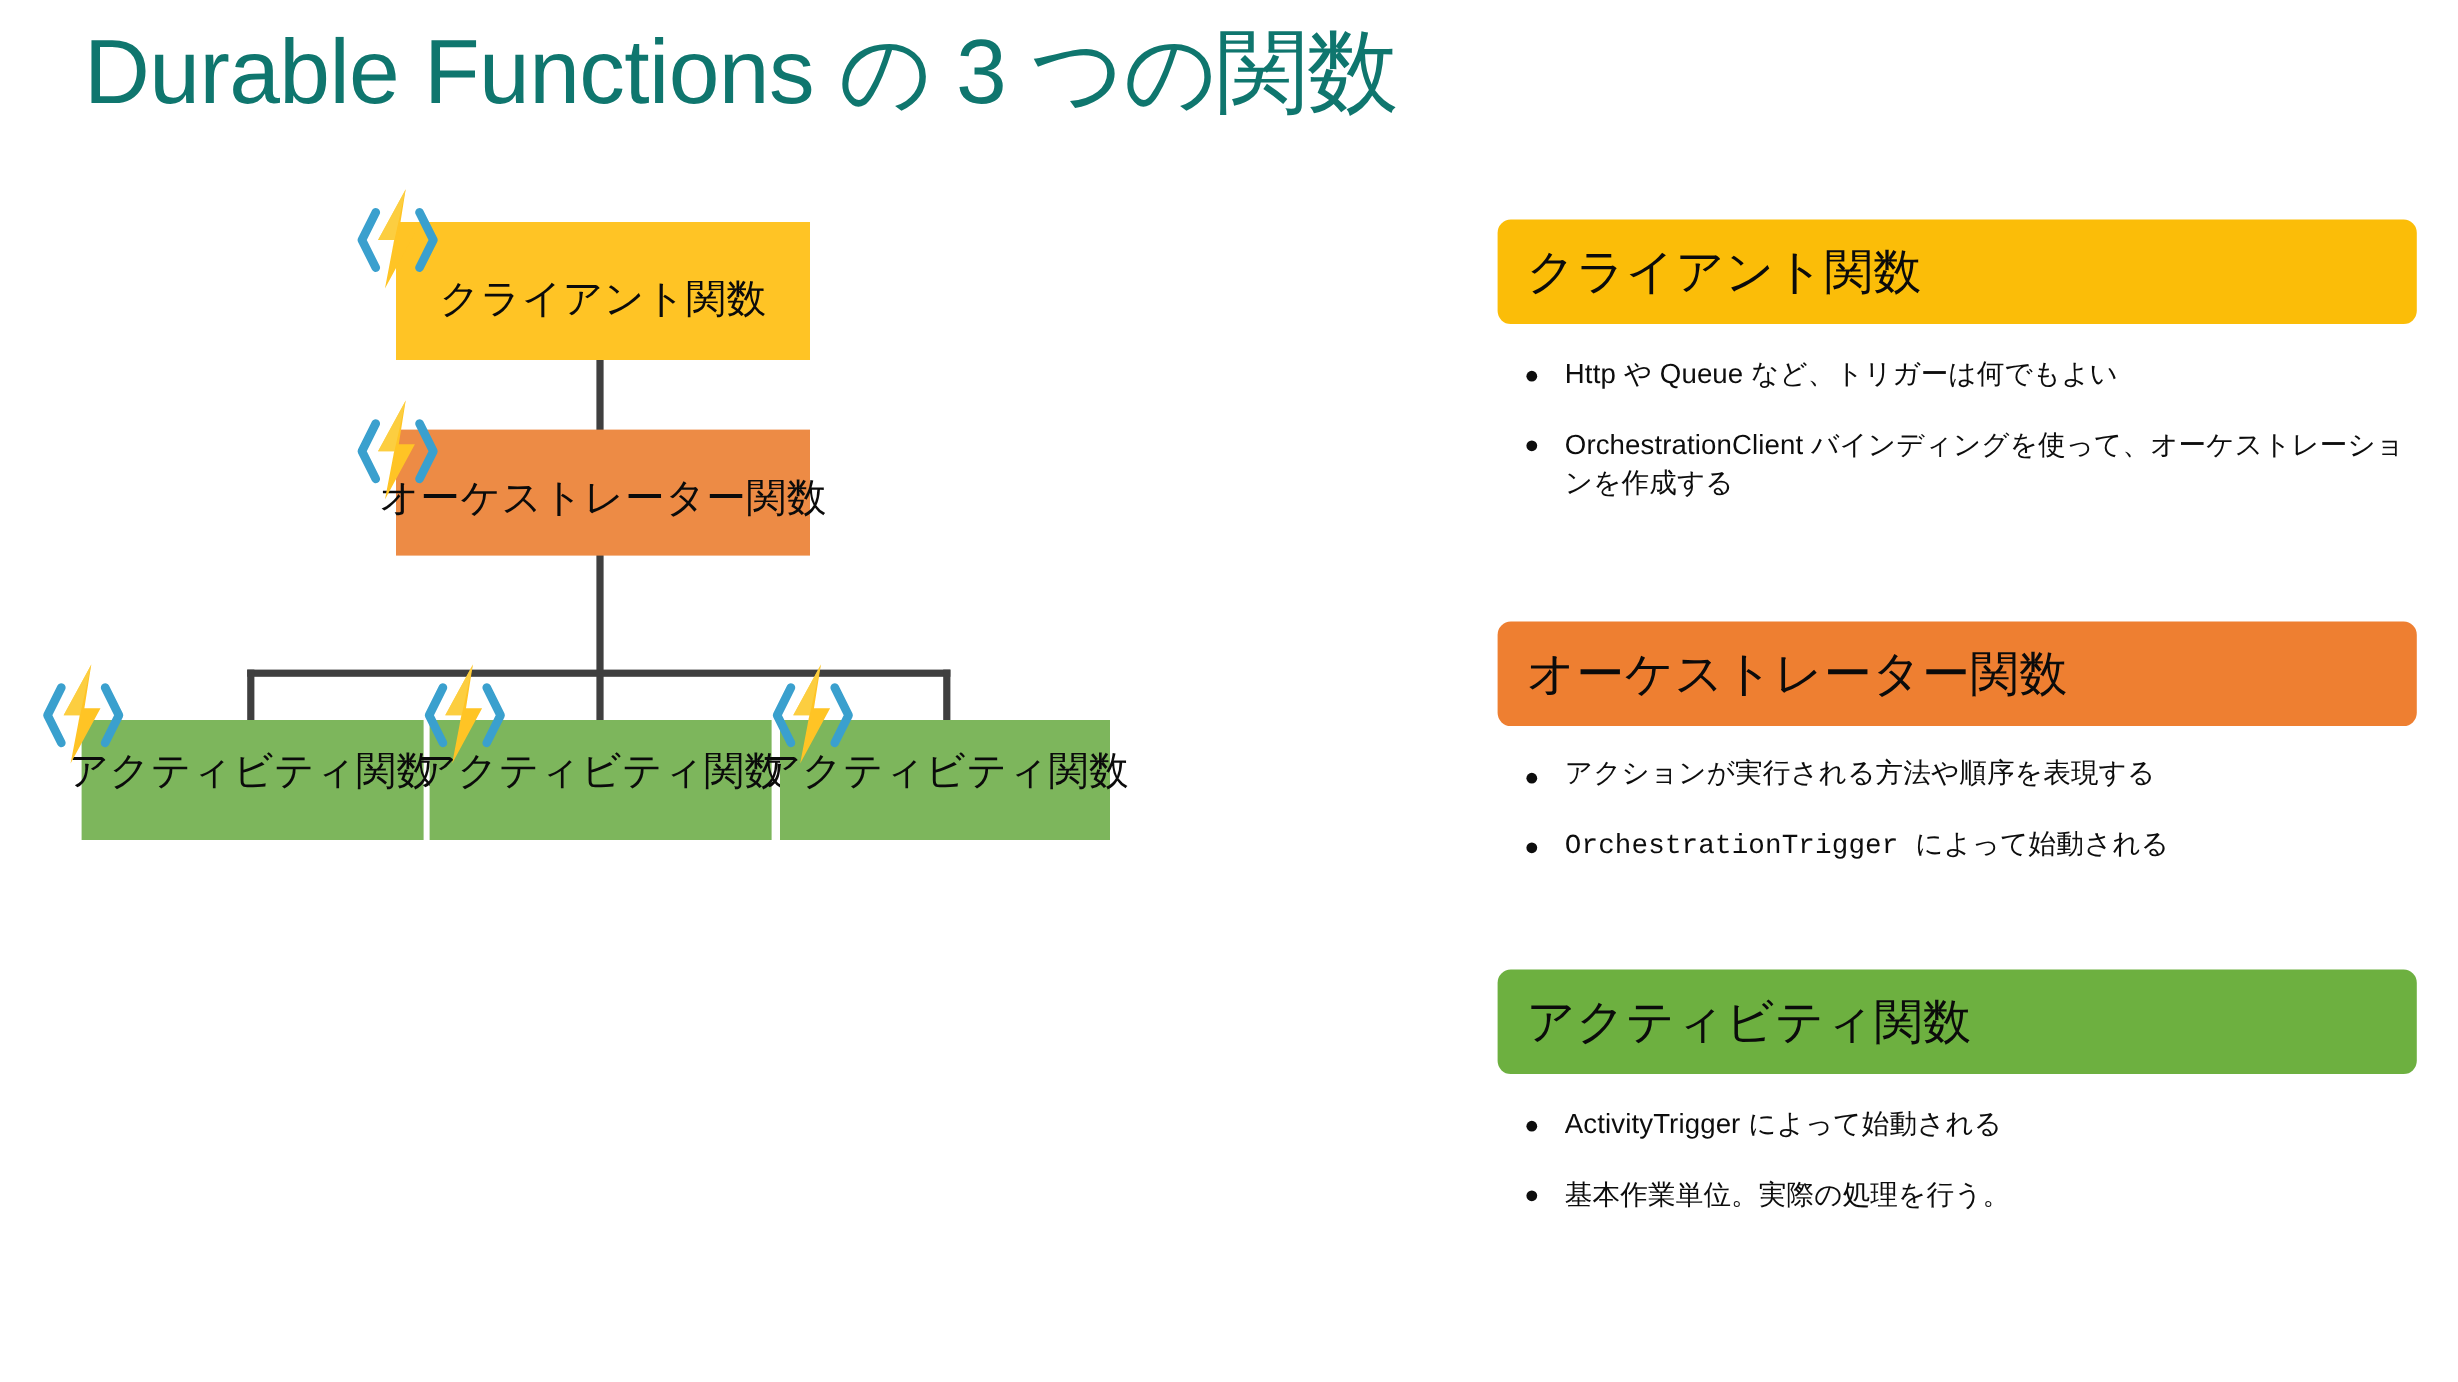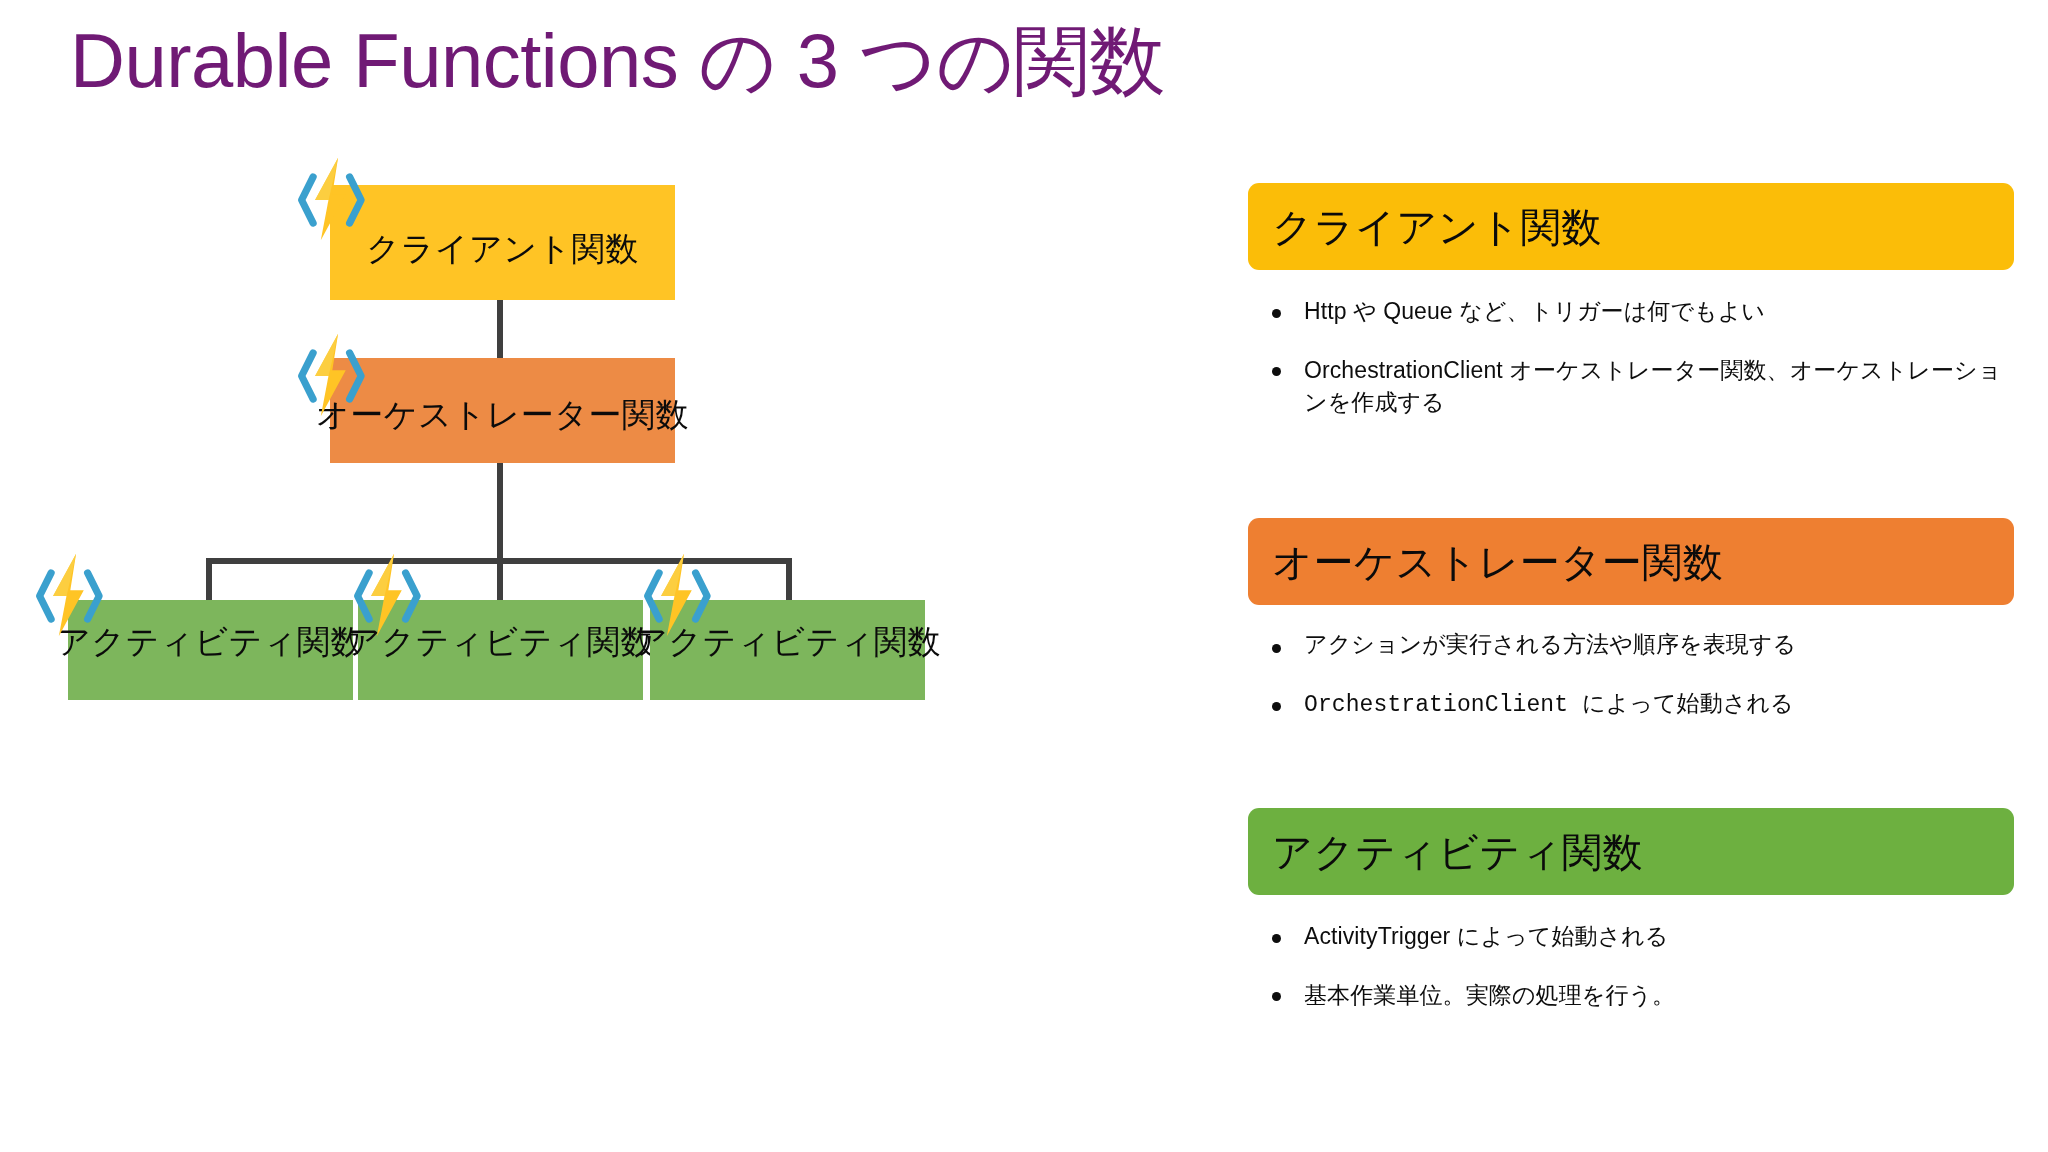--- a/index.html
+++ b/index.html
@@ -20,21 +20,21 @@
 
   
   #slide-title {
     position: absolute;
     left: 70px;
     top: 18px;
     font-size: 76px;
     font-weight: 400;
     letter-spacing: -0.5px;
     line-height: 1.12;
-    color: #701a75;
+    color: #0f766e;
     white-space: nowrap;
   }
 
   
   #diagram {
     position: absolute;
     left: 0;
     top: 140px;
     width: 1240px;
     height: 840px;
@@ -227,35 +227,35 @@
   <div class="info-header client" id="header-client">
     <span>クライアント関数</span>
   </div>
   <div class="bullet-group" id="bullets-client">
     <div class="bullet">
       <span class="dot"></span>
       <span>Http や Queue など、トリガーは何でもよい</span>
     </div>
     <div class="bullet">
       <span class="dot"></span>
-      <span>OrchestrationClient オーケストレーター関数、オーケストレーションを作成する</span>
+      <span>OrchestrationClient バインディングを使って、オーケストレーションを作成する</span>
     </div>
   </div>
 
   <div class="info-header orchestrator" id="header-orchestrator">
     <span>オーケストレーター関数</span>
   </div>
   <div class="bullet-group" id="bullets-orchestrator">
     <div class="bullet">
       <span class="dot"></span>
       <span>アクションが実行される方法や順序を表現する</span>
     </div>
     <div class="bullet">
       <span class="dot"></span>
-      <span>OrchestrationClient によって始動される</span>
+      <span>OrchestrationTrigger によって始動される</span>
     </div>
   </div>
 
   <div class="info-header activity" id="header-activity">
     <span>アクティビティ関数</span>
   </div>
   <div class="bullet-group" id="bullets-activity">
     <div class="bullet">
       <span class="dot"></span>
       <span>ActivityTrigger によって始動される</span>

